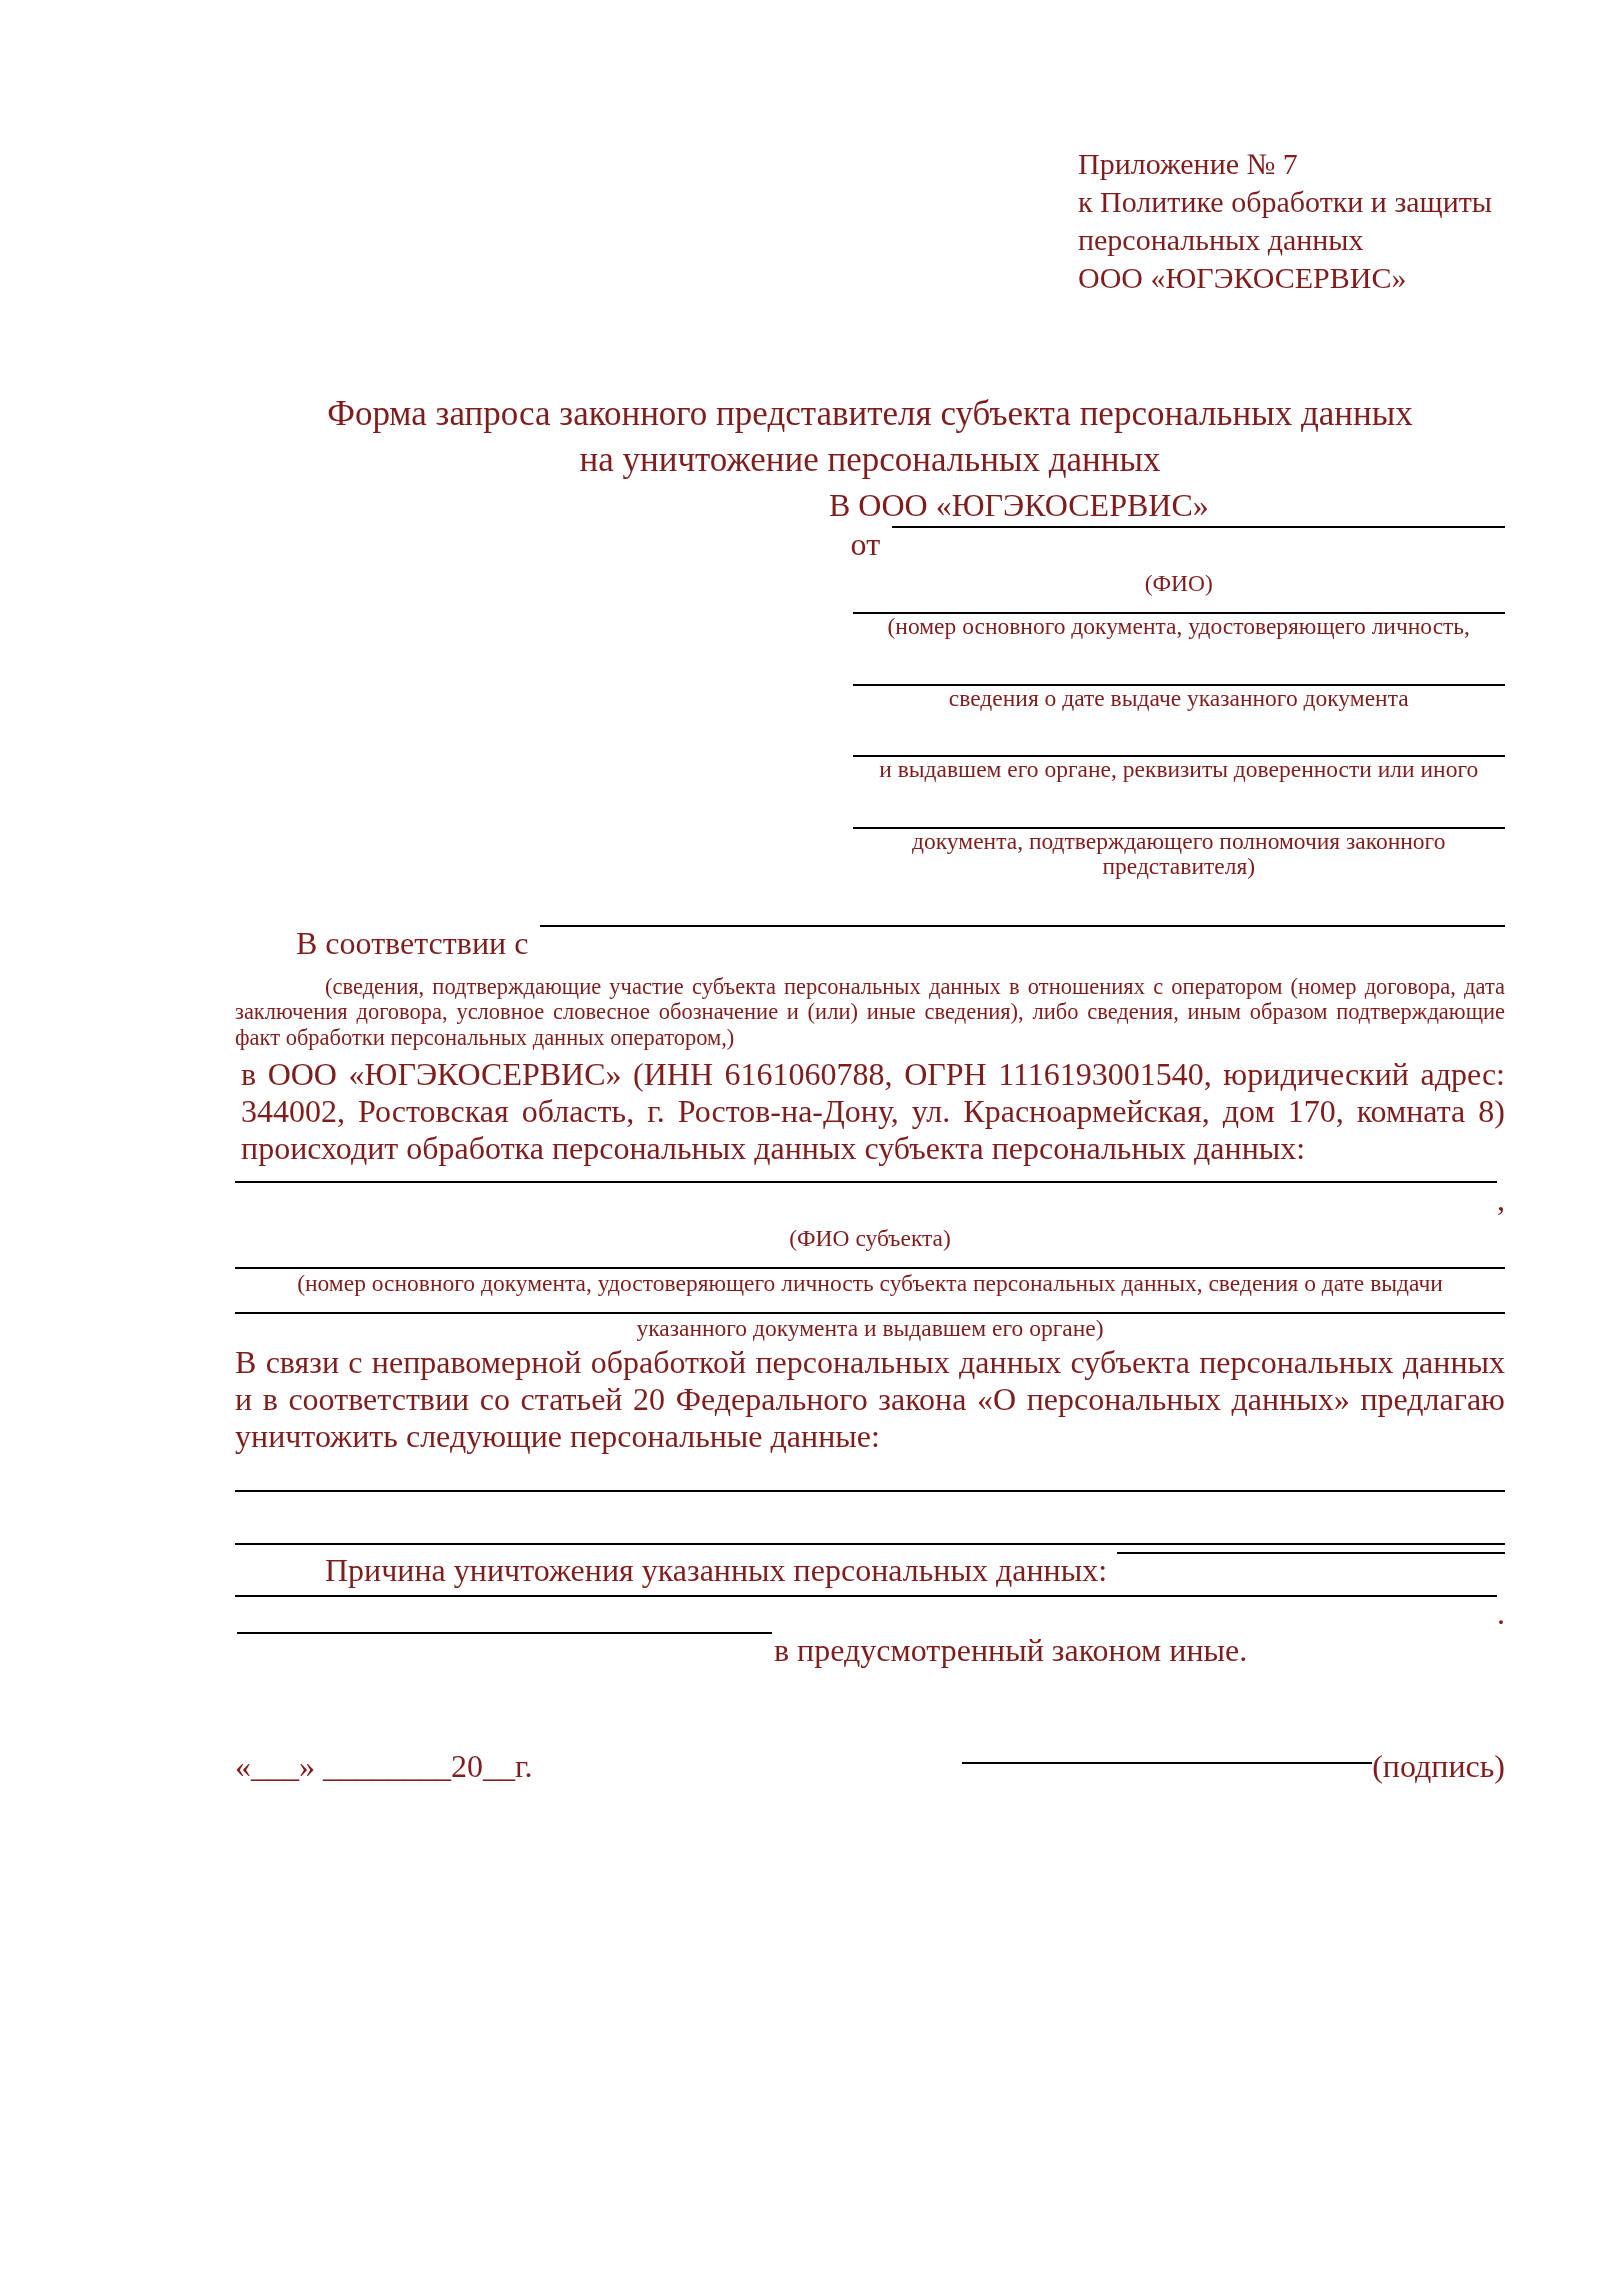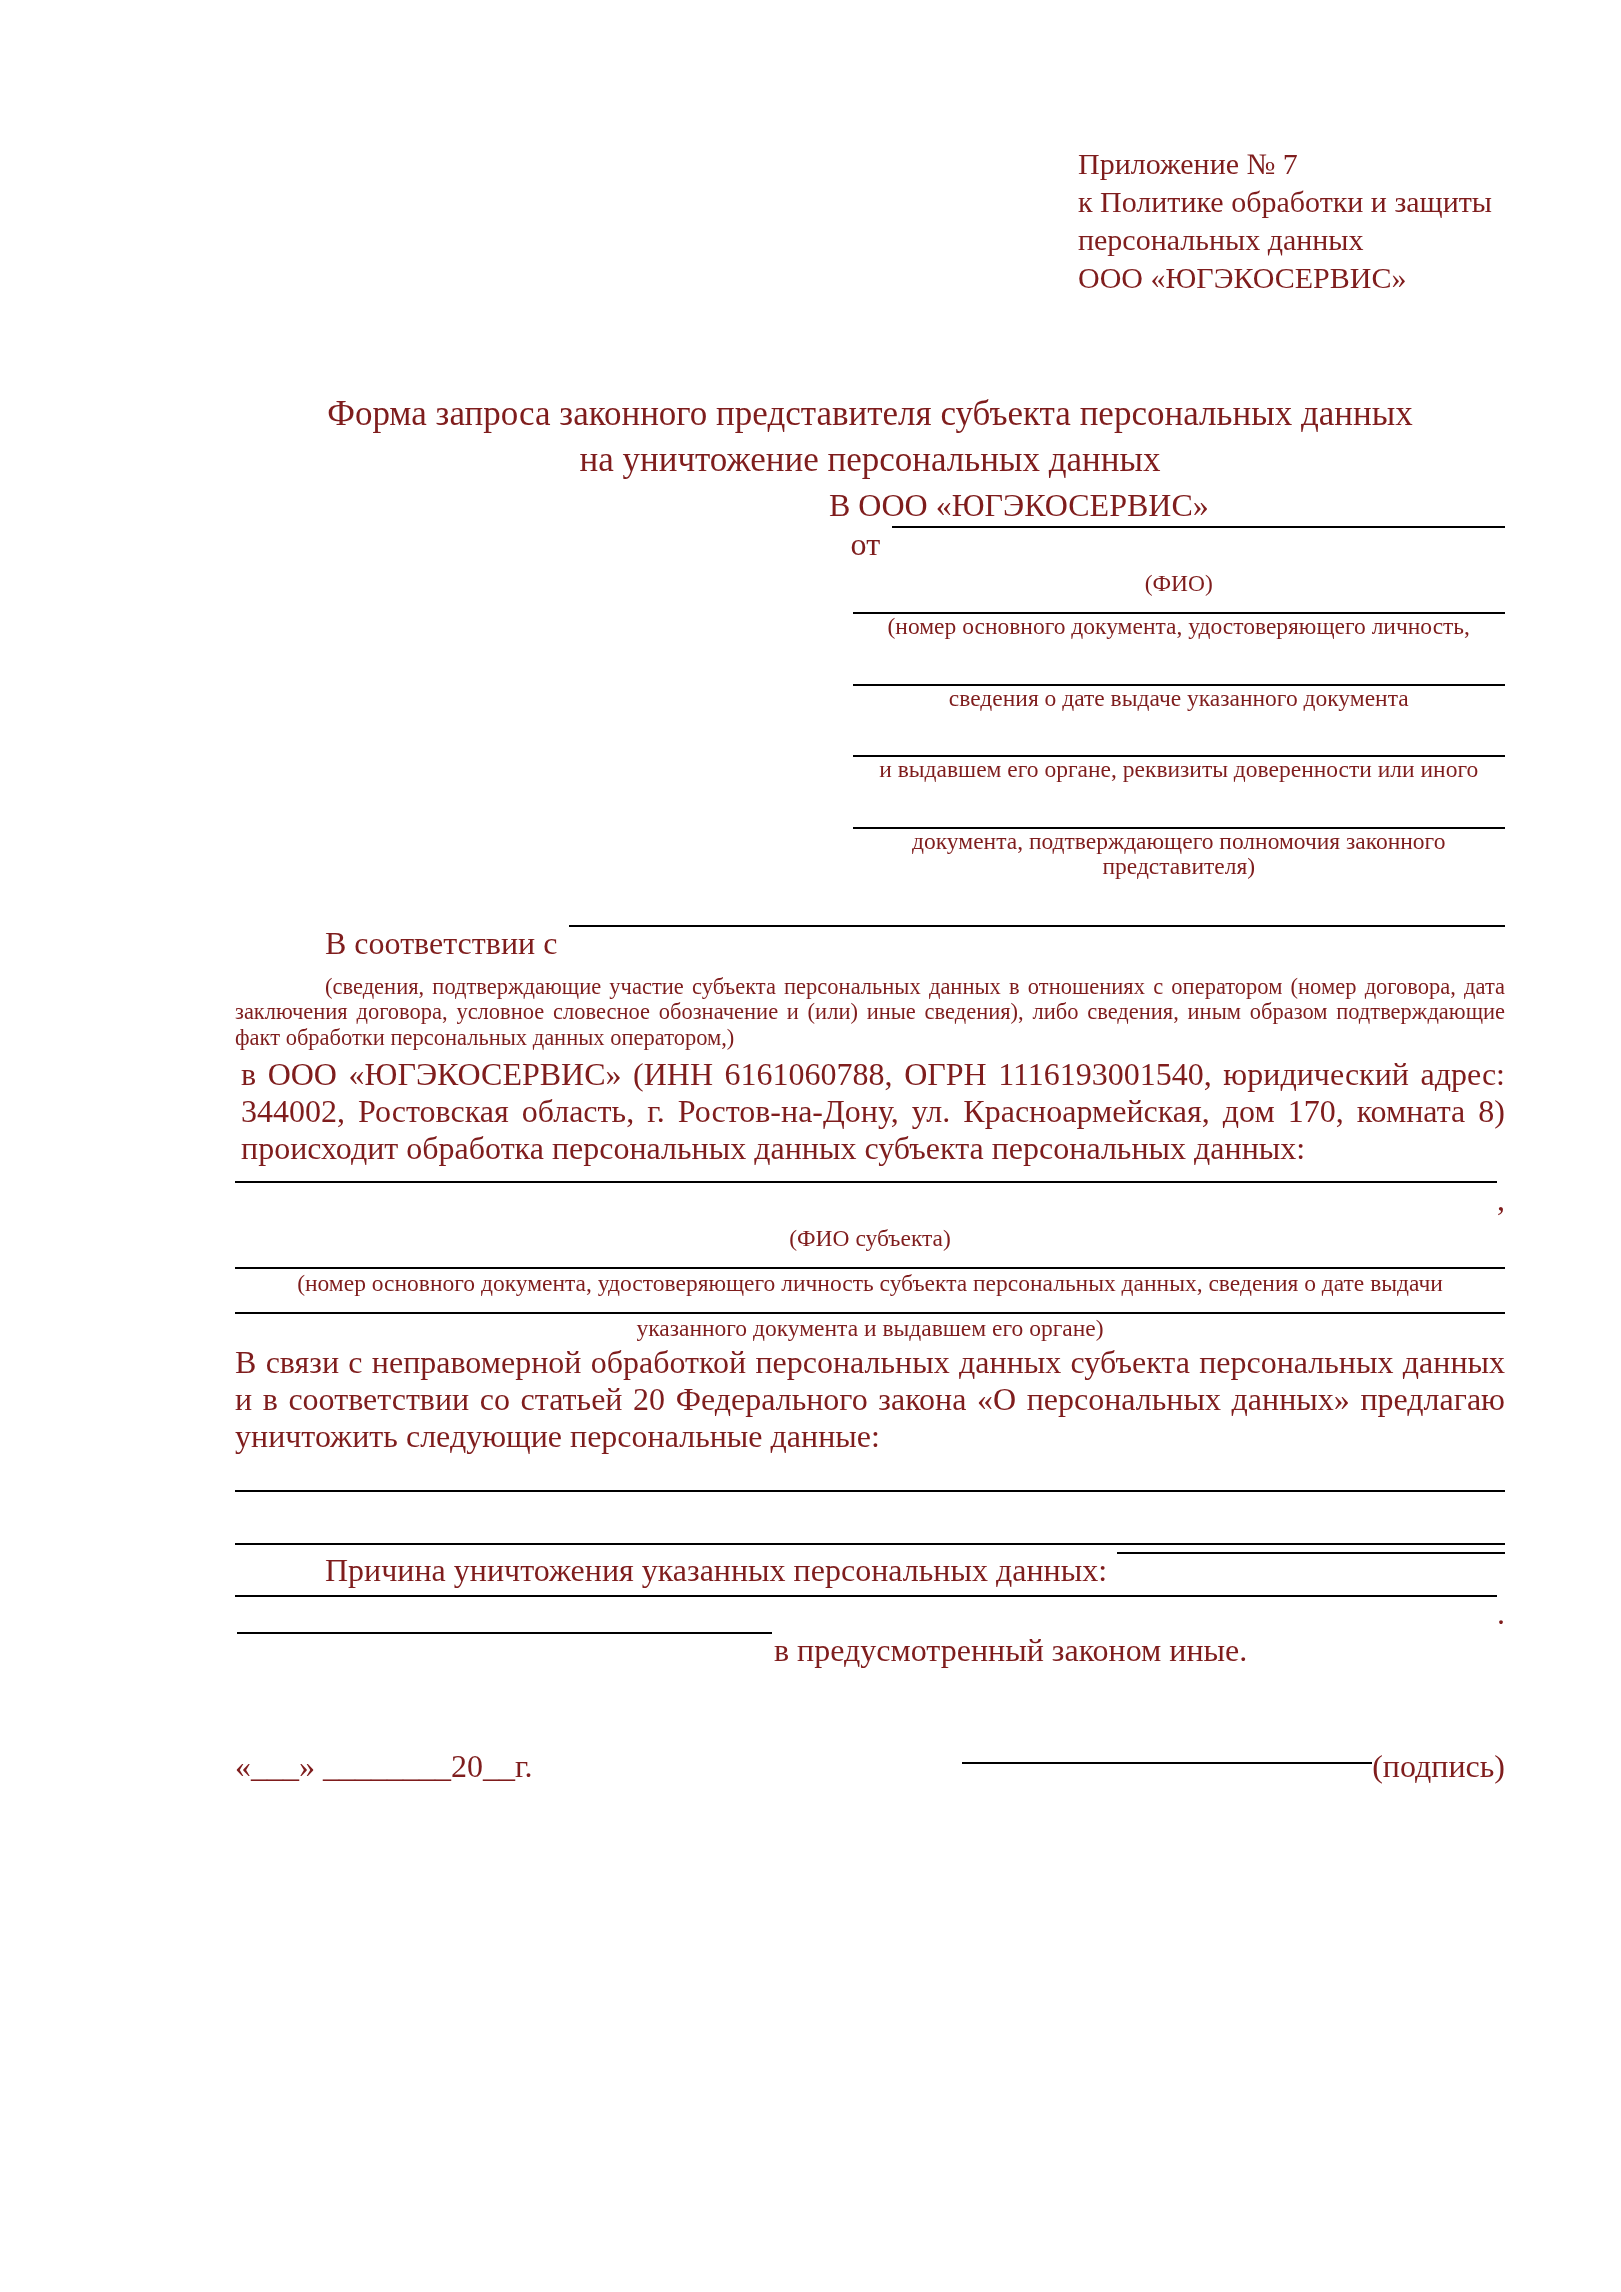--- a/index.html
+++ b/index.html
@@ -27,21 +27,21 @@
   .from-row .ln { margin-left:11.8px; }
 
   .cap { font-size:23.5px; line-height:25.5px; text-align:center; }
   .addressee .cap { padding-left:23.5px; }
 
   .blank-field { margin-top:44px; }
   .blank-field.first { margin-top:15.7px; }
   .blank-field .ln { margin-left:23.5px; }
 
   .acc-row { margin-top:45px; height:45px; font-size:32px; }
-  .acc-lead { margin-left:90px; white-space:nowrap; }
+  .acc-lead { margin-left:61px; white-space:nowrap; }
   .acc-row .ln { margin-left:11.8px; }
 
   .fine { margin-top:3.9px; font-size:22.5px; line-height:25.5px; text-align:justify; text-indent:90px; }
 
   .para { font-size:32px; line-height:37px; text-align:justify; }
   .para.mt { margin-top:5.9px;margin-left:6px; }
 
   .fio-row { margin-top:13.7px; height:43px; font-size:32px; }
   .wide-blank { margin-top:15.7px; }
   .cap-wide { font-size:23.5px; line-height:25.5px; text-align:center; margin-top:2px; }

